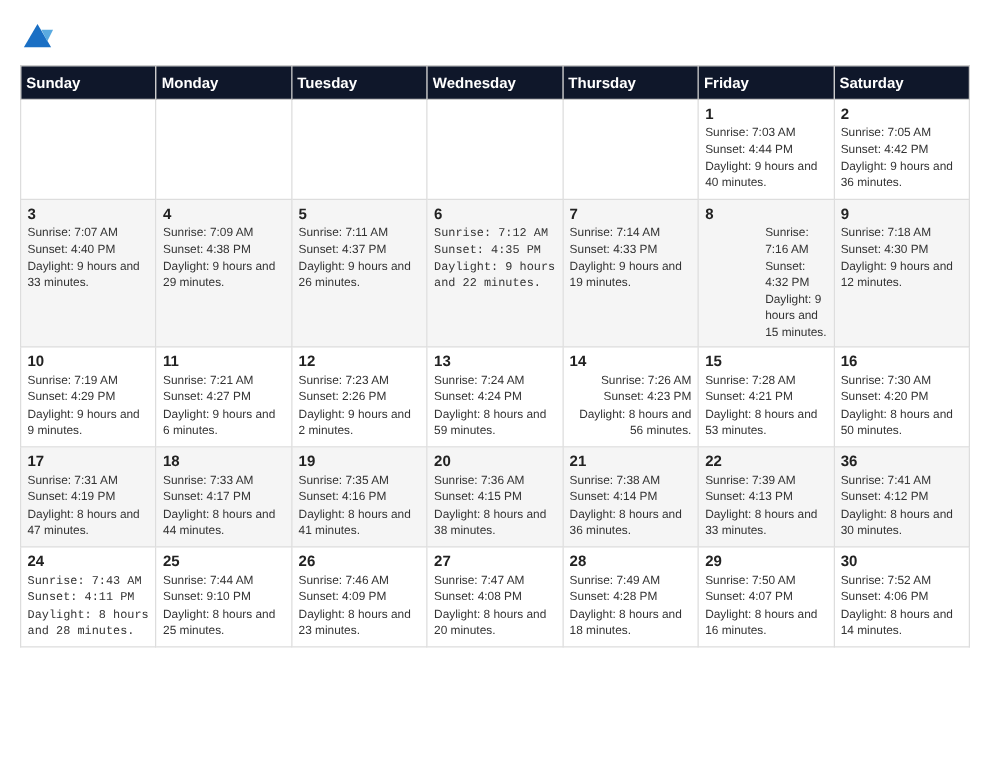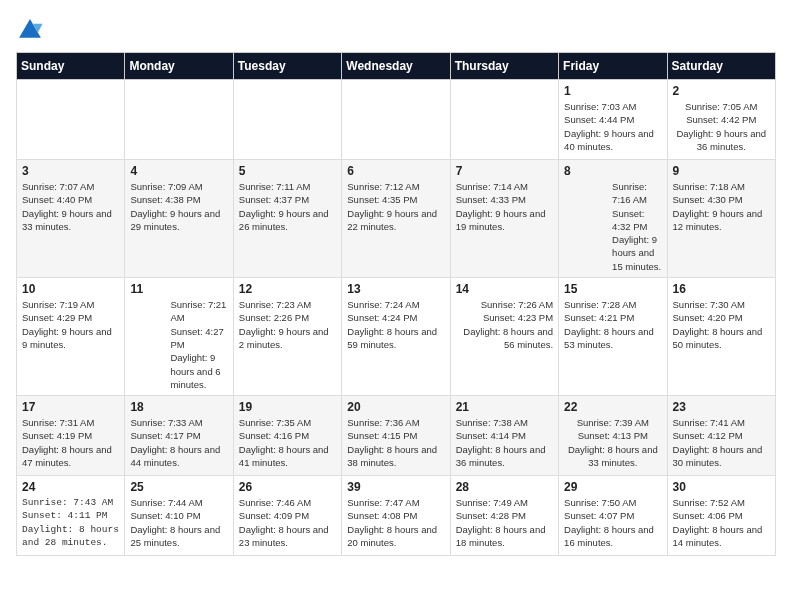--- a/index.html
+++ b/index.html
@@ -128,21 +128,21 @@
         <td class="empty-cell"></td>
         <td class="empty-cell"></td>
         <td>
           <span class="day-num">1</span>
           <div class="day-info" style="white-space: pre-line;">Sunrise: 7:03 AM
 Sunset: 4:44 PM
 Daylight: 9 hours and 40 minutes.</div>
         </td>
         <td>
           <span class="day-num">2</span>
-          <div class="day-info" style="white-space: pre-line; text-align: center;">Sunrise: 7:05 AM
+          <div class="day-info" style="white-space: pre-line;">Sunrise: 7:05 AM
 Sunset: 4:42 PM
 Daylight: 9 hours and 36 minutes.</div>
         </td>
       </tr>
       <tr>
         <td>
           <span class="day-num">3</span>
           <div class="day-info" style="white-space: pre-line;">Sunrise: 7:07 AM
 Sunset: 4:40 PM
 Daylight: 9 hours and 33 minutes.</div>
@@ -154,21 +154,21 @@
 Daylight: 9 hours and 29 minutes.</div>
         </td>
         <td>
           <span class="day-num">5</span>
           <div class="day-info" style="white-space: pre-line;">Sunrise: 7:11 AM
 Sunset: 4:37 PM
 Daylight: 9 hours and 26 minutes.</div>
         </td>
         <td>
           <span class="day-num">6</span>
-          <div class="day-info" style="white-space: pre-line;">Sunrise: 7:12 AM
+          <div class="day-info" style="white-space: pre-line; font-family: Liberation Mono, monospace;">Sunrise: 7:12 AM
 Sunset: 4:35 PM
 Daylight: 9 hours and 22 minutes.</div>
         </td>
         <td>
           <span class="day-num">7</span>
           <div class="day-info" style="white-space: pre-line;">Sunrise: 7:14 AM
 Sunset: 4:33 PM
 Daylight: 9 hours and 19 minutes.</div>
         </td>
         <td>
@@ -186,21 +186,21 @@
       </tr>
       <tr>
         <td>
           <span class="day-num">10</span>
           <div class="day-info" style="white-space: pre-line;">Sunrise: 7:19 AM
 Sunset: 4:29 PM
 Daylight: 9 hours and 9 minutes.</div>
         </td>
         <td>
           <span class="day-num">11</span>
-          <div class="day-info" style="white-space: pre-line; margin-left: 40px;">Sunrise: 7:21 AM
+          <div class="day-info" style="white-space: pre-line;">Sunrise: 7:21 AM
 Sunset: 4:27 PM
 Daylight: 9 hours and 6 minutes.</div>
         </td>
         <td>
           <span class="day-num">12</span>
           <div class="day-info" style="white-space: pre-line;">Sunrise: 7:23 AM
 Sunset: 2:26 PM
 Daylight: 9 hours and 2 minutes.</div>
         </td>
         <td>
@@ -254,52 +254,52 @@
 Daylight: 8 hours and 38 minutes.</div>
         </td>
         <td>
           <span class="day-num">21</span>
           <div class="day-info" style="white-space: pre-line;">Sunrise: 7:38 AM
 Sunset: 4:14 PM
 Daylight: 8 hours and 36 minutes.</div>
         </td>
         <td>
           <span class="day-num">22</span>
-          <div class="day-info" style="white-space: pre-line; text-align: center;">Sunrise: 7:39 AM
+          <div class="day-info" style="white-space: pre-line;">Sunrise: 7:39 AM
 Sunset: 4:13 PM
 Daylight: 8 hours and 33 minutes.</div>
         </td>
         <td>
-          <span class="day-num">23</span>
+          <span class="day-num">36</span>
           <div class="day-info" style="white-space: pre-line;">Sunrise: 7:41 AM
 Sunset: 4:12 PM
 Daylight: 8 hours and 30 minutes.</div>
         </td>
       </tr>
       <tr>
         <td>
           <span class="day-num">24</span>
           <div class="day-info" style="white-space: pre-line; font-family: Liberation Mono, monospace;">Sunrise: 7:43 AM
 Sunset: 4:11 PM
 Daylight: 8 hours and 28 minutes.</div>
         </td>
         <td>
           <span class="day-num">25</span>
           <div class="day-info" style="white-space: pre-line;">Sunrise: 7:44 AM
-Sunset: 4:10 PM
+Sunset: 9:10 PM
 Daylight: 8 hours and 25 minutes.</div>
         </td>
         <td>
           <span class="day-num">26</span>
           <div class="day-info" style="white-space: pre-line;">Sunrise: 7:46 AM
 Sunset: 4:09 PM
 Daylight: 8 hours and 23 minutes.</div>
         </td>
         <td>
-          <span class="day-num">39</span>
+          <span class="day-num">27</span>
           <div class="day-info" style="white-space: pre-line;">Sunrise: 7:47 AM
 Sunset: 4:08 PM
 Daylight: 8 hours and 20 minutes.</div>
         </td>
         <td>
           <span class="day-num">28</span>
           <div class="day-info" style="white-space: pre-line;">Sunrise: 7:49 AM
 Sunset: 4:28 PM
 Daylight: 8 hours and 18 minutes.</div>
         </td>

